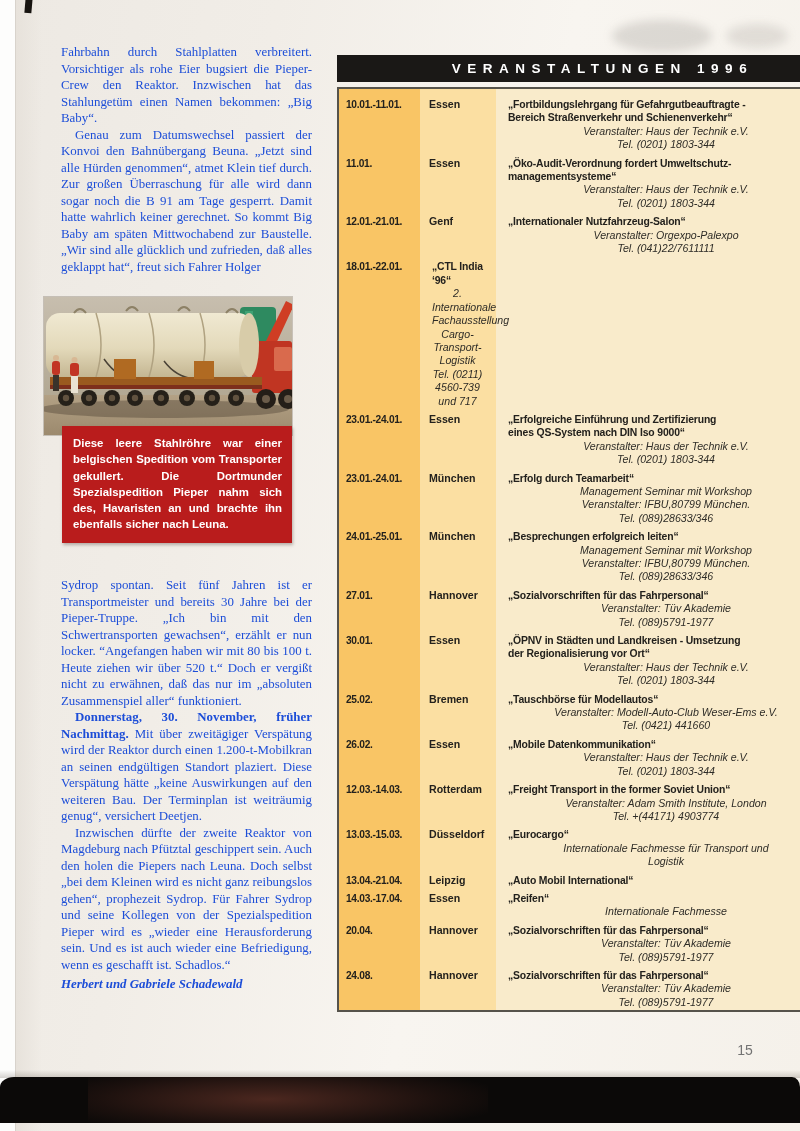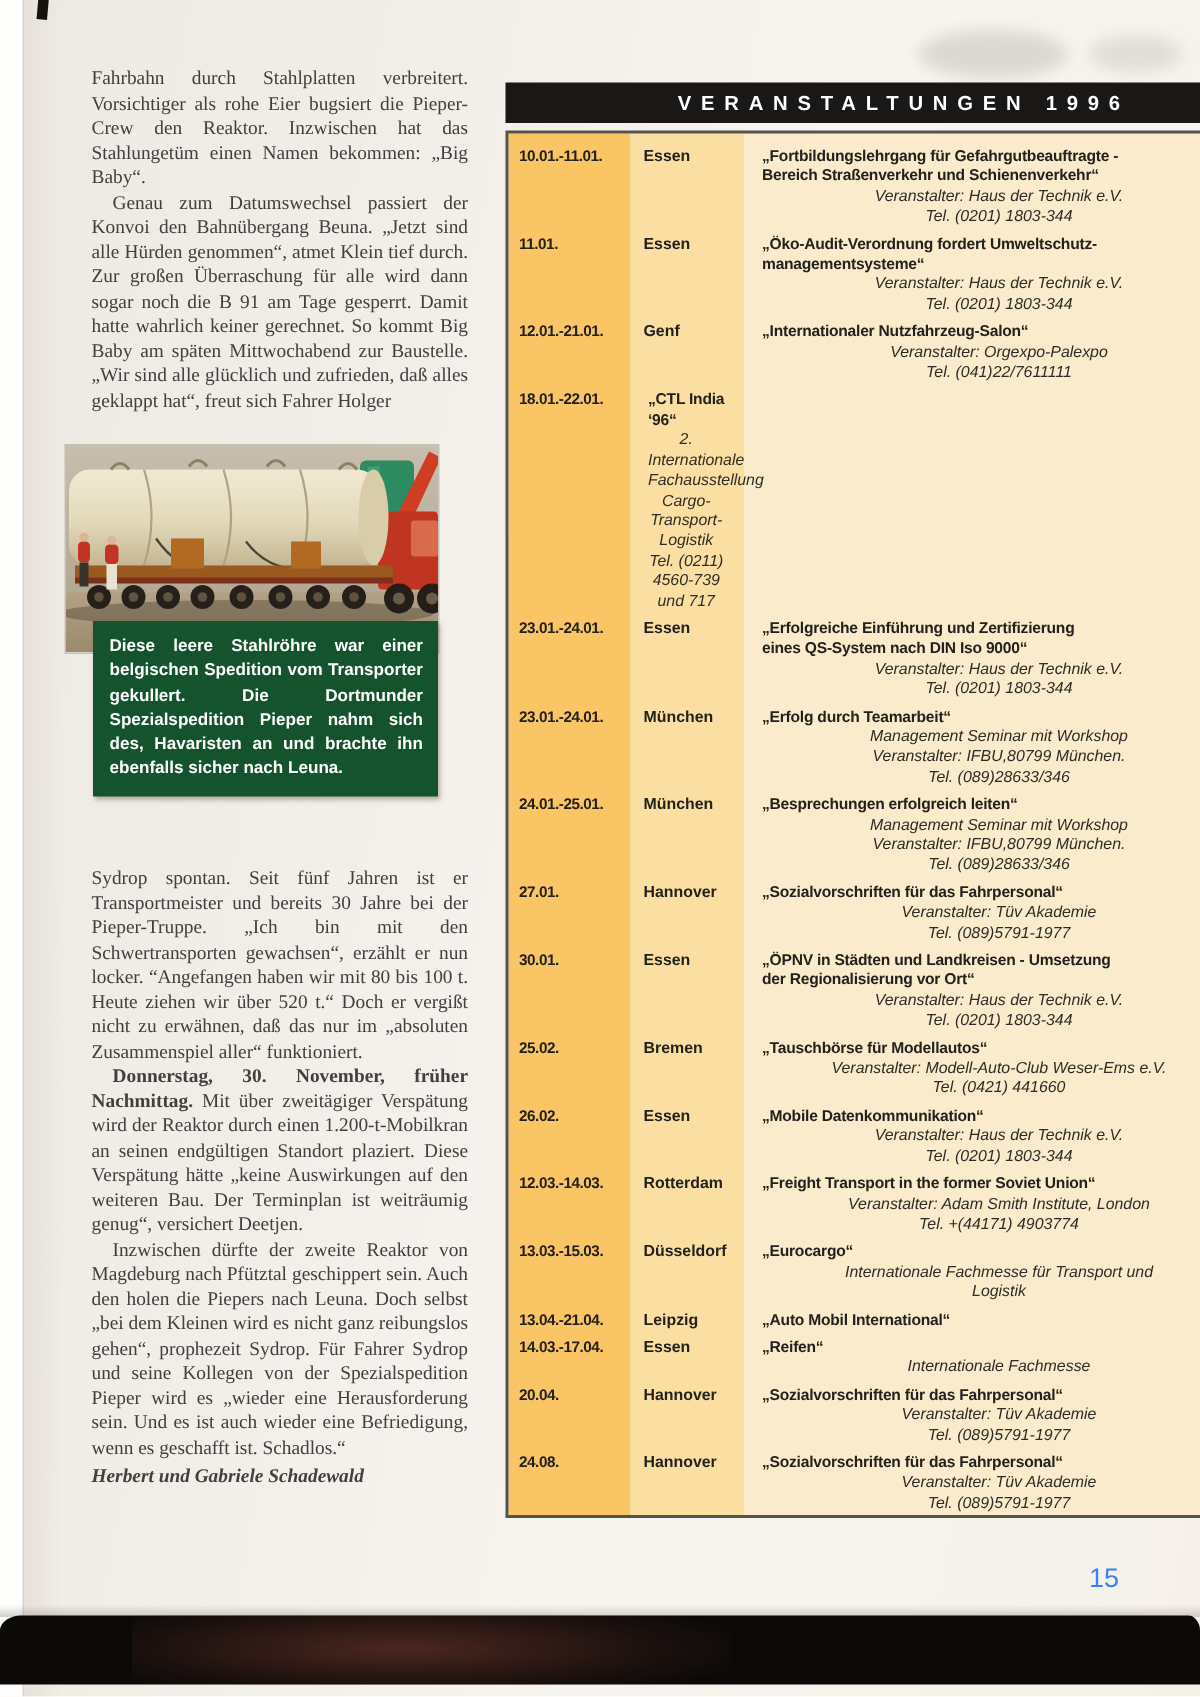--- a/index.html
+++ b/index.html
@@ -25,40 +25,40 @@
     transform:rotate(5deg);
   }
   .ghost{position:absolute;border-radius:50%;filter:blur(5px);}
   .ghost1{left:612px;top:20px;width:100px;height:32px;background:rgba(110,105,98,.20);}
   .ghost2{left:726px;top:24px;width:62px;height:24px;background:rgba(110,105,98,.16);}
 
   
   .article-block{
     position:absolute;left:61px;width:251px;
     font-family:"Liberation Serif",serif;font-size:12.9px;line-height:16.5px;
-    color:#404040;text-align:justify;
+    color:#1d4ed8;text-align:justify;
   }
   #article-top{top:44px;}
   #article-bottom{top:577px;}
   .para{margin:0;}
   .para.indent{text-indent:14px;}
   .lead{font-weight:bold;}
   .author-line{
     font-weight:bold;font-style:italic;padding-right:16px;margin-top:3px;
   }
 
   
   .photo-frame{
     position:absolute;left:44px;top:297px;width:248px;height:138px;
     box-shadow:0 0 0 1px rgba(120,110,95,.35);
   }
   .photo-frame svg{display:block;width:100%;height:100%;}
   .photo-caption{
-    position:absolute;left:62px;top:414px;width:230px;box-sizing:border-box;
-    background:#14532d;color:#ffffff;
+    position:absolute;left:62px;top:426px;width:230px;box-sizing:border-box;
+    background:#b91c1c;color:#ffffff;
     font-weight:bold;font-size:11.4px;line-height:16.3px;text-align:justify;
     padding:9px 10px 10px 11px;
     box-shadow:1px 2px 3px rgba(70,55,45,.35);
   }
 
   
   .events-header{
     position:absolute;left:337px;top:55px;width:507px;height:27px;
     background:#1a1816;color:#fff;
     font-weight:bold;font-size:13.5px;letter-spacing:6.5px;
@@ -75,22 +75,22 @@
     font-size:10.6px;color:#23211d;
   }
   .ev-row{display:grid;grid-template-columns:81px 76px 1fr;margin-bottom:5px;line-height:13.4px;}
   .ev-date{padding-left:7px;font-weight:bold;font-size:10.2px;letter-spacing:-0.3px;}
   .ev-city{padding-left:9px;font-weight:bold;}
   .ev-desc{padding-left:12px;padding-right:13px;}
   .ev-title{font-weight:bold;font-size:10.4px;letter-spacing:-0.15px;white-space:pre-line;}
   .ev-details{font-style:italic;color:#2e2c27;white-space:pre-line;text-align:center;}
 
   .page-number{
-    position:absolute;left:726px;top:1042px;width:38px;text-align:left;
-    font-size:18px;color:#3b82f6;
+    position:absolute;left:726px;top:1042px;width:38px;text-align:center;
+    font-size:14px;color:#737373;
   }
 
   
   .page-bottom-shade{
     position:absolute;left:0;top:1070px;width:800px;height:8px;
     background:linear-gradient(to bottom,rgba(0,0,0,0),rgba(90,80,70,.25));
   }
   .bottom-strip{
     position:absolute;left:0;top:1077px;width:800px;height:46px;
     background:#0b0908;border-radius:14px 8px 0 0/10px;overflow:hidden;

